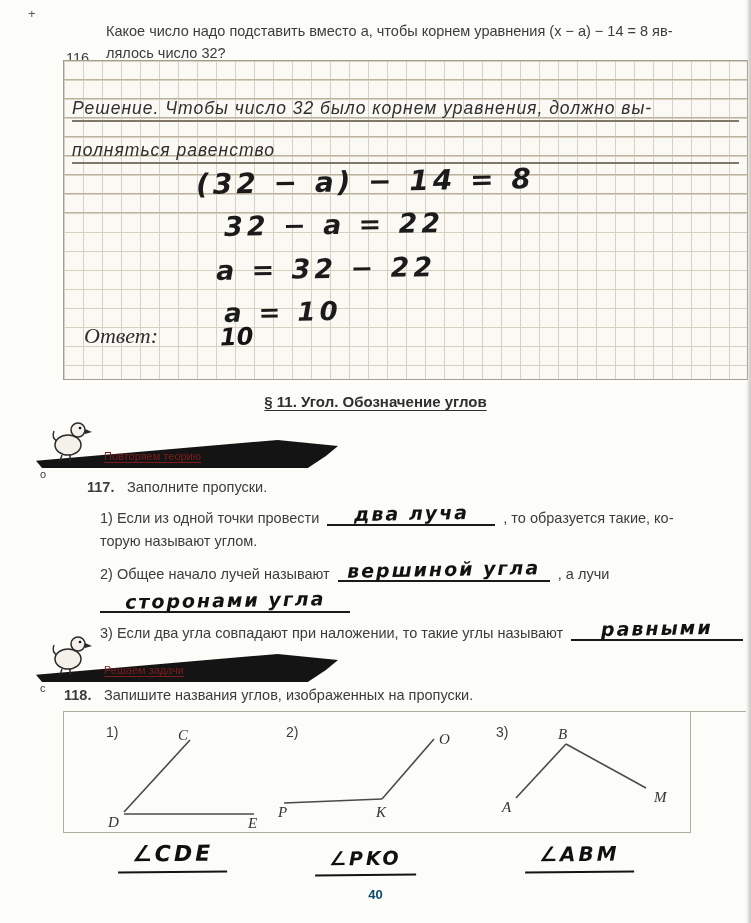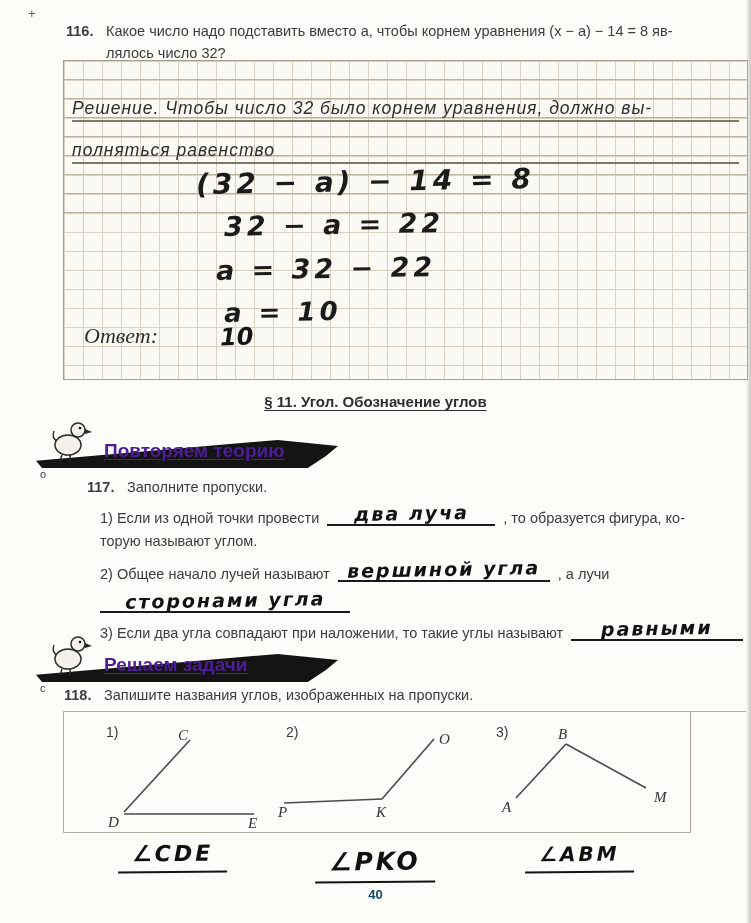--- a/index.html
+++ b/index.html
@@ -8,21 +8,21 @@
     background:#fcfcf9;color:#3c3c3c;overflow:hidden;
     font-family:"Liberation Sans",sans-serif;
   }
   .page::after{content:"";position:absolute;top:0;right:0;bottom:0;width:5px;
     background:linear-gradient(to left,#c7c7c2,rgba(255,255,255,0));pointer-events:none;}
 
   .corner-mark{position:absolute;top:6px;left:28px;font-size:13px;color:#5a5a5a;}
 
   
   .p116{position:absolute;top:21px;left:66px;right:10px;display:flex;font-size:14.5px;line-height:1.5;}
-  .p116 .num{font-weight:bold;flex:0 0 40px;}
+  .p116 .num{font-weight:normal;flex:0 0 40px;margin-top:27px;}
 
   
   .solution-box{
     position:absolute;top:60px;left:63px;width:683px;height:318px;
     border:1px solid #a59d8f;background-color:#fbf9f3;
     background-image:
       repeating-linear-gradient(to right,#d8d1c2 0 1px,rgba(0,0,0,0) 1px 19px),
       repeating-linear-gradient(to bottom,#d8d1c2 0 1px,rgba(0,0,0,0) 1px 19px);
   }
   .solution-box::before{content:"";position:absolute;left:0;right:0;top:0;height:158px;
@@ -47,22 +47,22 @@
   
   .section-heading{position:absolute;top:393px;left:0;right:0;text-align:center;
     font-weight:bold;font-size:15px;color:#2f2f2f;text-decoration:underline;text-underline-offset:3px;}
 
   
   .banner{position:absolute;left:36px;width:302px;height:46px;}
   .banner-1{top:426px;}
   .banner-2{top:640px;}
   .ribbon{position:absolute;left:0;right:0;bottom:4px;height:28px;background:#141414;
     clip-path:polygon(0 74%, 80% 0, 100% 21%, 96% 57%, 90% 100%, 2% 100%);}
-  .ribbon-label{position:absolute;left:68px;bottom:10px;color:#4c1d95;font-weight:bold;
-    font-size:19px;text-decoration:underline;text-underline-offset:2px;white-space:nowrap;z-index:3;}
+  .ribbon-label{position:absolute;left:68px;bottom:10px;color:#7f1d1d;font-weight:normal;
+    font-size:11px;text-decoration:underline;text-underline-offset:2px;white-space:nowrap;z-index:3;}
   .mascot{position:absolute;left:12px;top:-8px;z-index:2;}
   .banner-mark{position:absolute;left:4px;bottom:-8px;font-size:11px;color:#3a3a3a;}
 
   
   .task-title{position:absolute;left:64px;display:flex;font-size:14.5px;}
   .task-title .num{font-weight:bold;flex:0 0 40px;}
   .t117-title{top:479px;margin-left:23px;}
   .t118-title{top:687px;}
   .t-line{position:absolute;left:100px;right:8px;font-size:14.5px;display:flex;
     align-items:flex-end;white-space:nowrap;}
@@ -94,21 +94,21 @@
   .fig-svg-2{left:210px;}
   .fig-svg-3{left:420px;}
   .fig-svg line{stroke:#4a4a4a;stroke-width:1.6;}
   .fig-svg text{font-family:"Liberation Serif",serif;font-style:italic;font-size:15px;fill:#333333;}
 
   
   .angle-answer{position:absolute;font-family:"DejaVu Sans",sans-serif;font-style:italic;
     font-weight:bold;color:#101010;border-bottom:2px solid #141414;padding:0 14px 5px;
     letter-spacing:3px;transform:rotate(-0.5deg);}
   .ans-1{left:118px;top:841px;font-size:22px;}
-  .ans-2{left:315px;top:847px;font-size:25px;}
+  .ans-2{left:315px;top:847px;font-size:19px;}
   .ans-3{left:525px;top:842px;font-size:20px;}
 
   .page-number{position:absolute;top:887px;left:0;right:0;text-align:center;
     font-weight:bold;font-size:13px;color:#0c4a6e;}
 </style>
 </head>
 <body>
 
 <div class="page">
 
@@ -152,21 +152,21 @@
   </div>
 
   <div class="task-title t117-title">
     <span class="num">117.</span>
     <span>Заполните пропуски.</span>
   </div>
 
   <div class="t-line t117-i1a">
     <span>1) Если из одной точки провести</span>
     <span class="blank blank-1"><span class="hw-fill">два луча</span></span>
-    <span>, то образуется фигура, ко-</span>
+    <span>, то образуется такие, ко-</span>
   </div>
   <div class="t-line t117-i1b">
     <span>торую называют углом.</span>
   </div>
 
   <div class="t-line t117-i2a">
     <span>2) Общее начало лучей называют</span>
     <span class="blank blank-2"><span class="hw-fill">вершиной угла</span></span>
     <span>, а лучи</span>
   </div>

